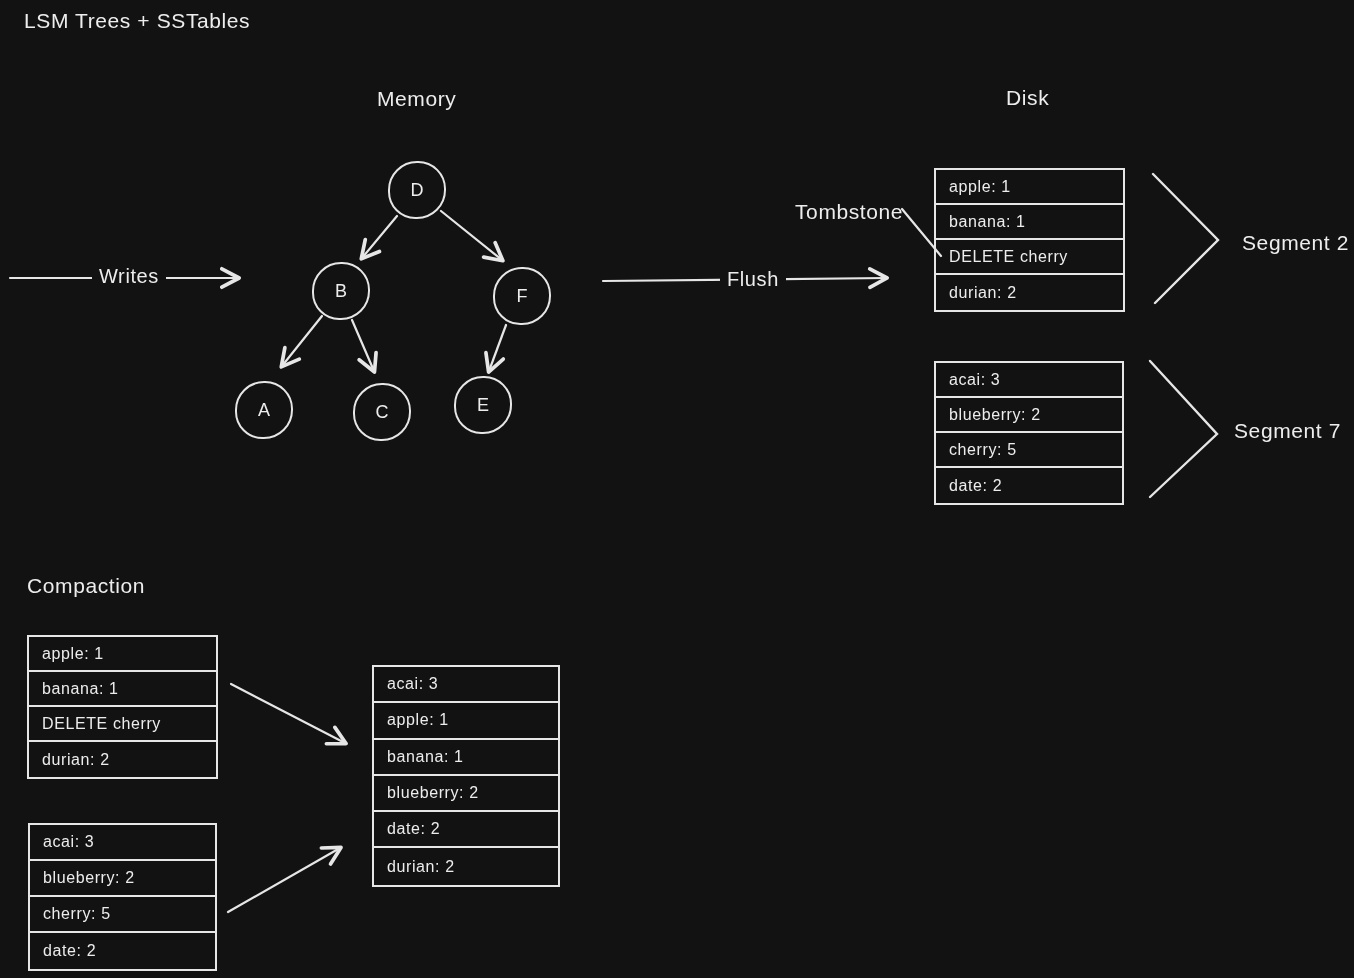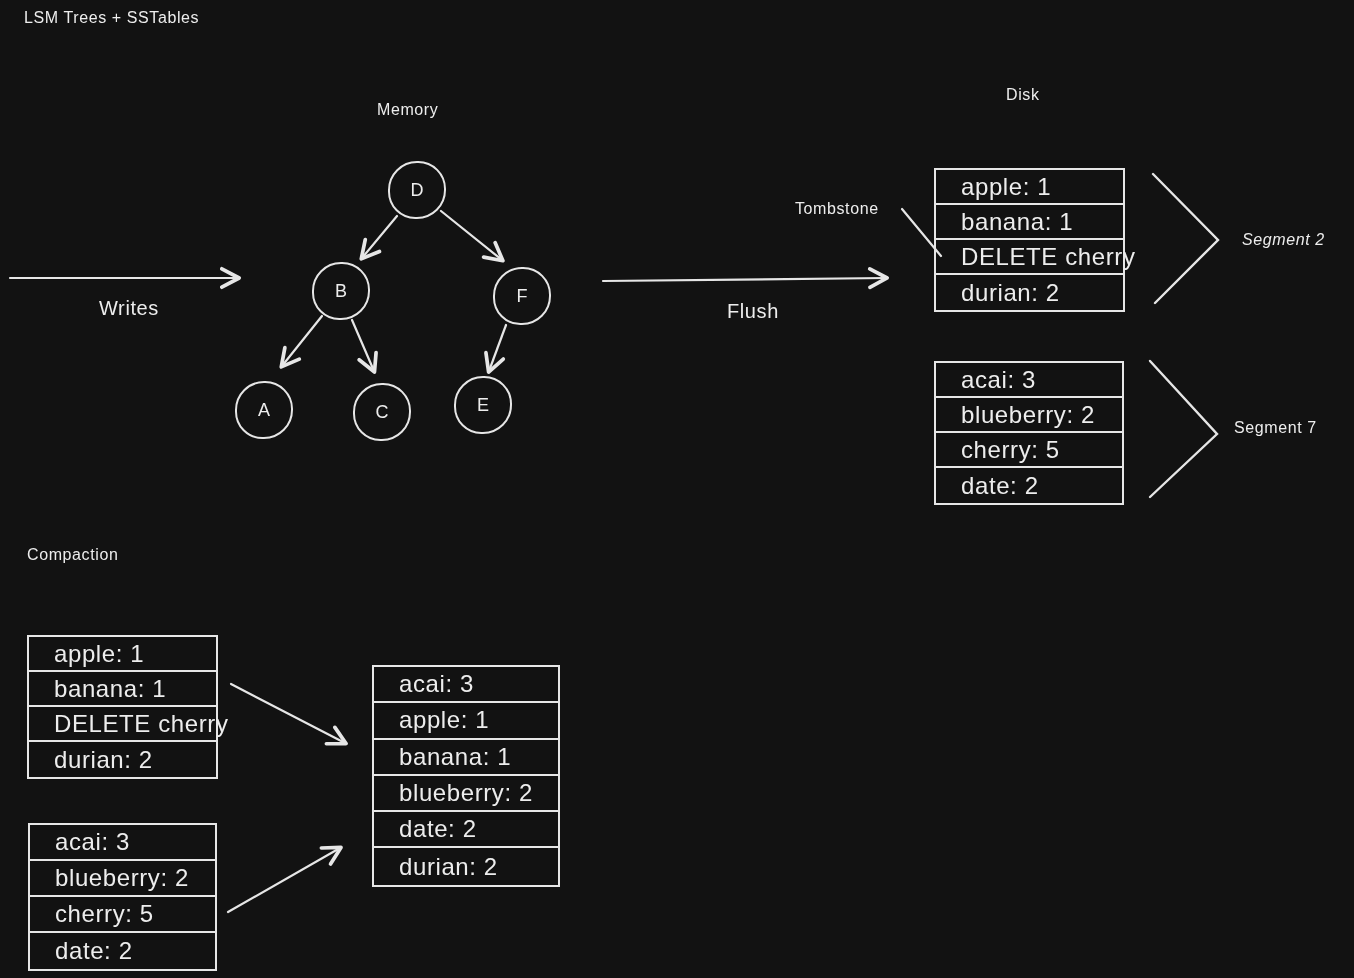--- a/index.html
+++ b/index.html
@@ -19,27 +19,26 @@
     position: absolute;
     left: 0; top: 0;
     width: 1354px; height: 978px;
     pointer-events: none;
   }
   .label {
     position: absolute;
     color: var(--text, #ededed);
     letter-spacing: 0.6px;
     white-space: nowrap;
-    font-size: 16px;
+    font-size: 21px;
   }
   .label.on-line {
     background: var(--bg, #121212);
     padding: 0 7px;
     font-size: 20px;
-    margin-top: 32px;
   }
   .node {
     position: absolute;
     width: 58px; height: 58px;
     border: 2.5px solid var(--stroke, #e6e6e6);
     border-radius: 50% 48% 50% 47%;
     display: flex;
     align-items: center;
     justify-content: center;
     font-size: 18px;
@@ -51,22 +50,22 @@
     border: 2px solid var(--stroke, #e6e6e6);
     box-sizing: border-box;
     background: transparent;
   }
   .tbl .row {
     height: var(--rh, 36px);
     box-sizing: border-box;
     border-bottom: 2px solid var(--stroke, #e6e6e6);
     display: flex;
     align-items: center;
-    padding-left: 25px;
-    font-size: 24px;
+    padding-left: 13px;
+    font-size: 16px;
     letter-spacing: 0.6px;
     color: var(--text, #ededed);
     white-space: nowrap;
   }
   .tbl .row:last-child { border-bottom: none; }
 </style>
 </head>
 <body>
 
 <div class="canvas" style="--bg: #121212; --stroke: #e6e6e6; --text: #ededed;">
@@ -92,35 +91,35 @@
 
     <polyline points="1153,174 1218,240 1155,303" fill="none" stroke="#e6e6e6" stroke-width="2.4" stroke-linecap="round"></polyline>
     <polyline points="1150,361 1217,434 1150,497" fill="none" stroke="#e6e6e6" stroke-width="2.4" stroke-linecap="round"></polyline>
 
     <line x1="231" y1="684" x2="345" y2="743" stroke="#e6e6e6" stroke-width="2.2" stroke-linecap="round" marker-end="url(#arrow)"></line>
     <line x1="228" y1="912" x2="340" y2="848" stroke="#e6e6e6" stroke-width="2.2" stroke-linecap="round" marker-end="url(#arrow)"></line>
   </svg>
 
   <div class="label" style="left:24px; top:9px;">LSM Trees + SSTables</div>
 
-  <div class="label" style="left:377px; top:101px;">Memory</div>
+  <div class="label" style="left:377px; top:87px;">Memory</div>
 
   <div class="label" style="left:1006px; top:86px;text-align:right;">Disk</div>
 
   <div class="label on-line" style="left:92px; top:265px;">Writes</div>
 
   <div class="label on-line" style="left:720px; top:268px;">Flush</div>
 
   <div class="label" style="left:795px; top:200px;">Tombstone</div>
 
-  <div class="label" style="left:1242px; top:231px;font-style:italic;">Segment 2</div>
+  <div class="label" style="left:1242px; top:231px;">Segment 2</div>
 
   <div class="label" style="left:1234px; top:419px;">Segment 7</div>
 
-  <div class="label" style="left:27px; top:546px;">Compaction</div>
+  <div class="label" style="left:27px; top:574px;">Compaction</div>
 
   <div class="node" style="left:388px; top:161px;">D</div>
   <div class="node" style="left:312px; top:262px;">B</div>
   <div class="node" style="left:493px; top:267px;">F</div>
   <div class="node" style="left:235px; top:381px;">A</div>
   <div class="node" style="left:353px; top:383px;">C</div>
   <div class="node" style="left:454px; top:376px;">E</div>
 
   <div class="tbl" style="left:934px; top:168px; width:191px; --rh:35px;">
     <div class="row">apple: 1</div>

